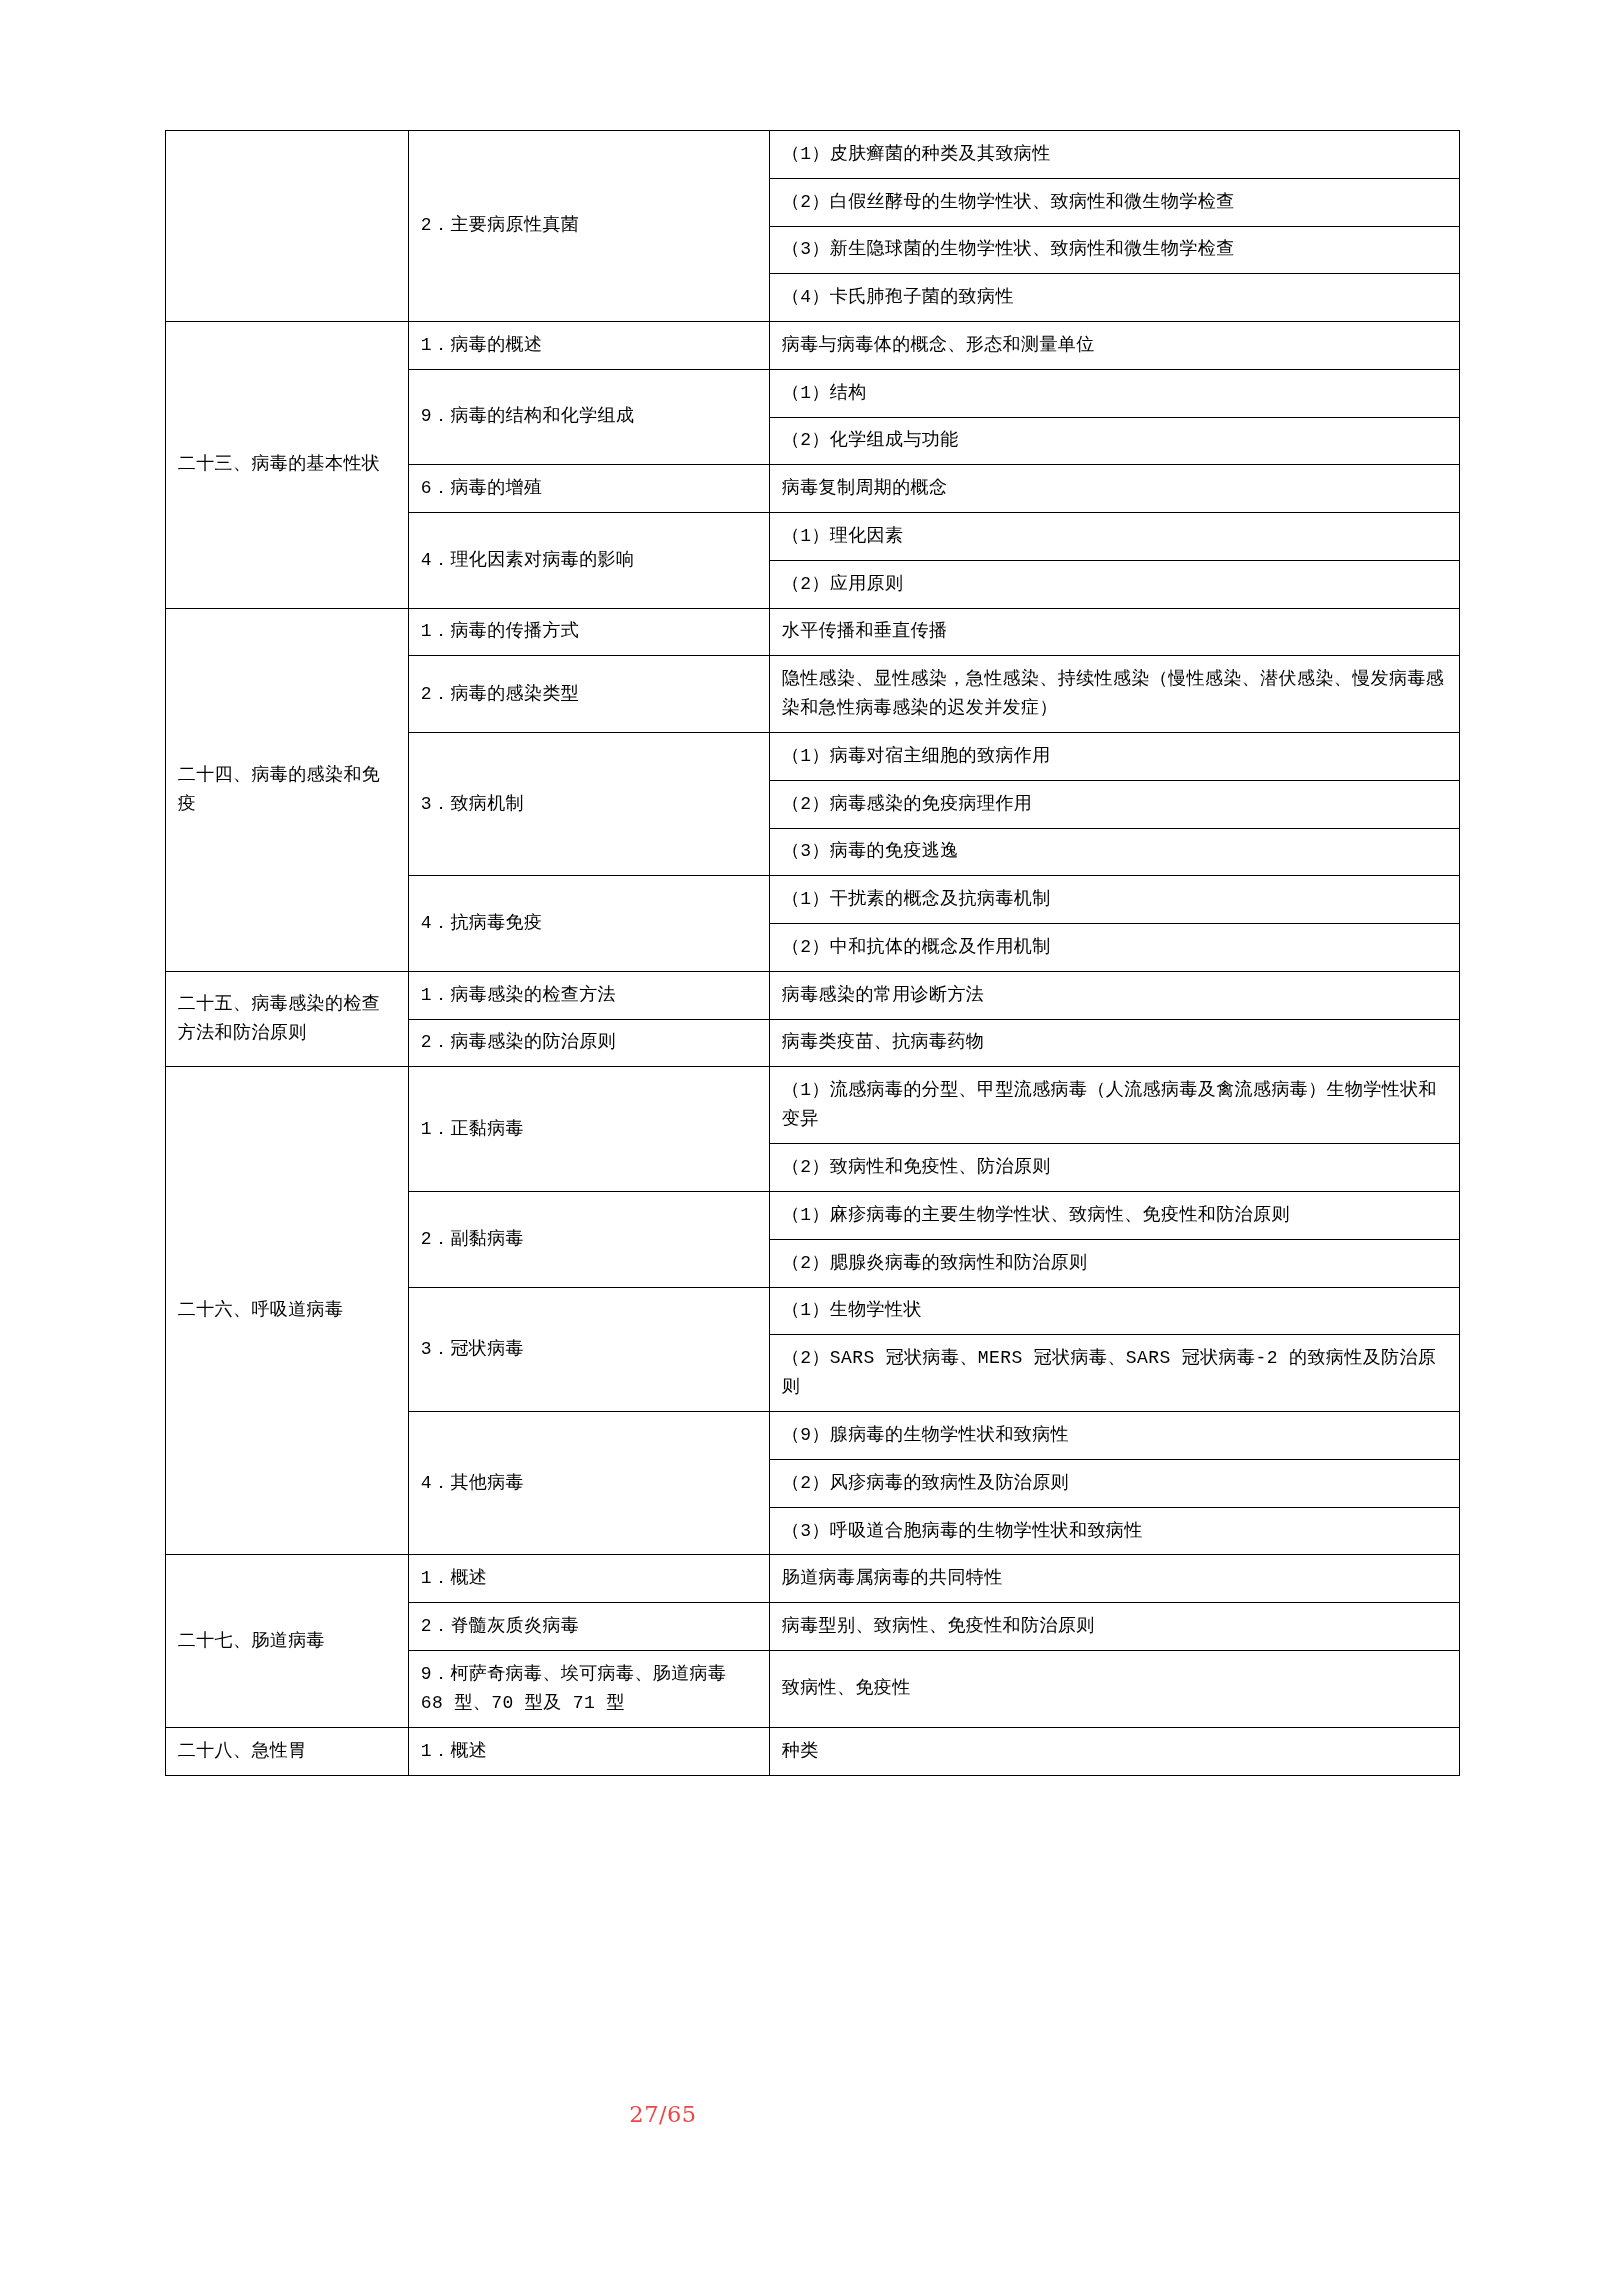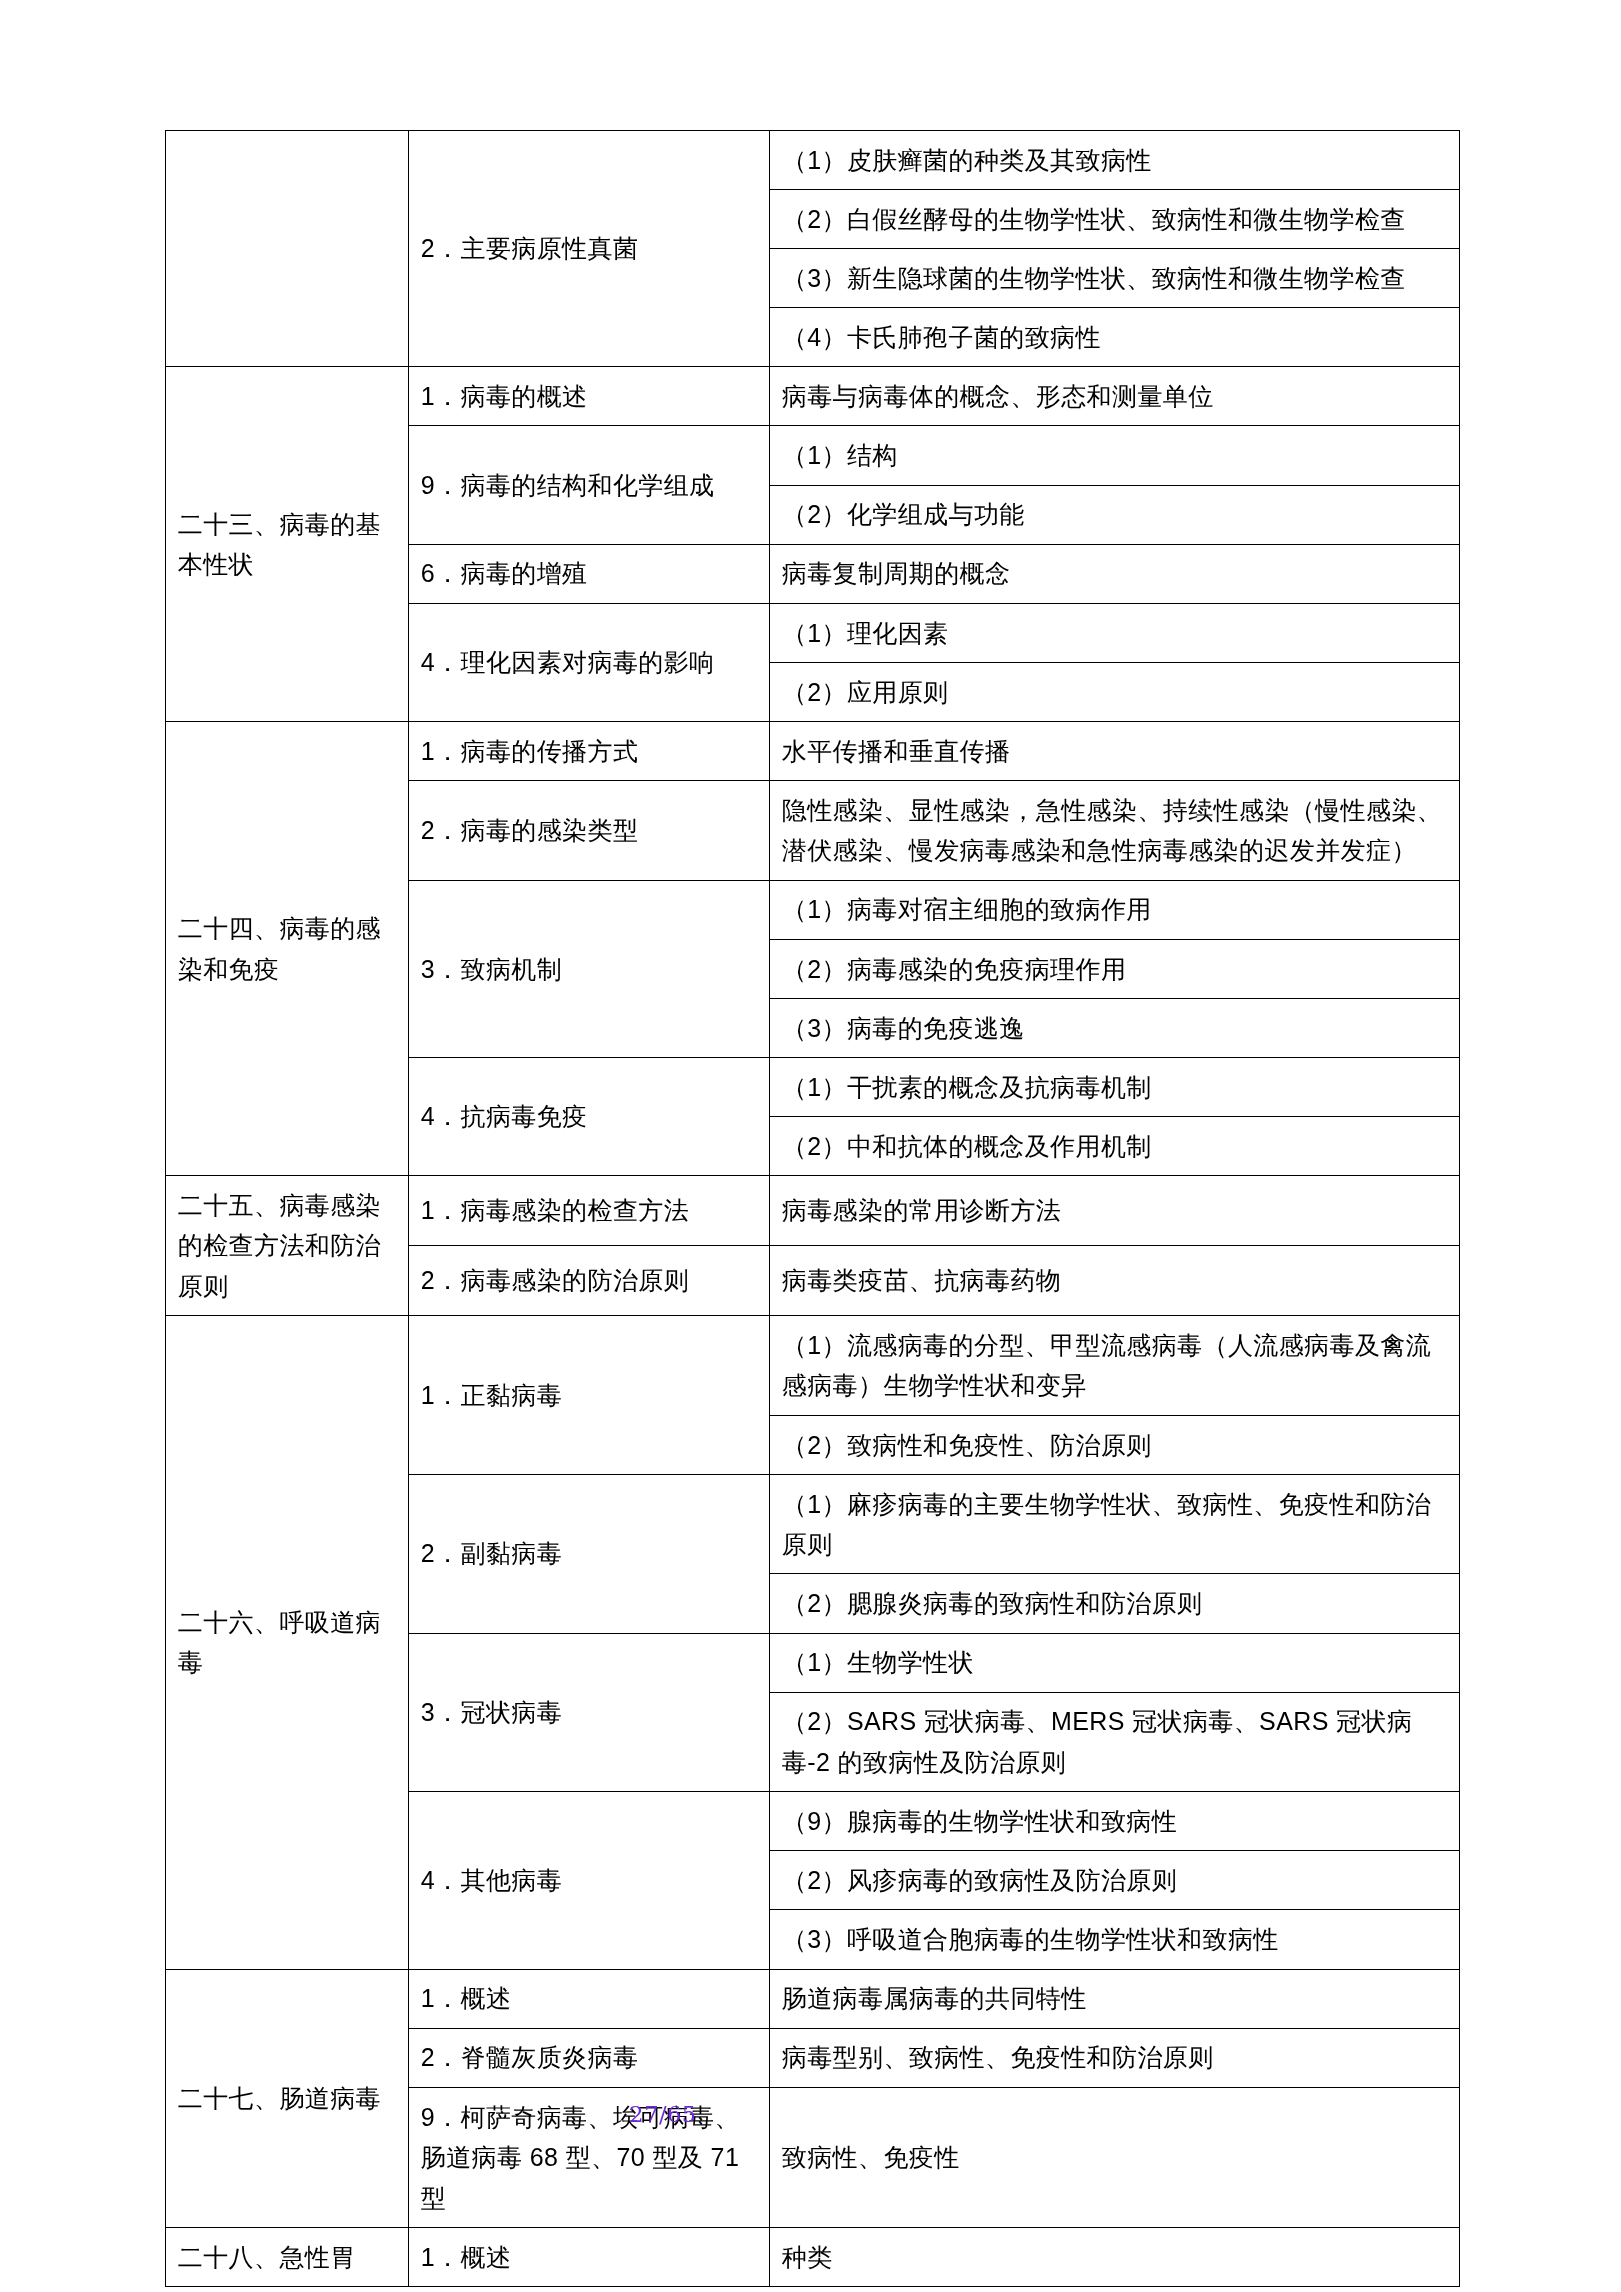--- a/index.html
+++ b/index.html
@@ -30,24 +30,24 @@
   }
   table.syllabus {
     border-collapse: collapse;
     table-layout: fixed;
     width: 1294px;
   }
   table.syllabus td {
     border: 1.4px solid #000000;
     vertical-align: middle;
     padding: 8.8px 9.8px 8.8px 11.8px;
-    font-size: 25px;
+    font-size: 18px;
     line-height: 1.62;
     letter-spacing: 0.4px;
-    font-family: Liberation Sans, sans-serif;
+    font-family: Liberation Mono, monospace;
     word-break: break-word;
   }
   col.c1 { width: 243px; }
   col.c2 { width: 361px; }
   col.c3 { width: 690px; }
 
   td.sec {
     vertical-align: middle;
     padding-left: 13.7px;
     padding-right: 5.9px;
@@ -62,21 +62,21 @@
   }
 
   .pagenum {
     position: absolute;
     left: 0;
     top: 2101px;
     width: 1326px;
     text-align: center;
     font-size: 22.5px;
     font-family: "DejaVu Serif", "Liberation Serif", serif;
-    color: #6d28d9;
+    color: #ef4444;
     letter-spacing: 0.5px;
   }
 </style>
 </head>
 <body>
 
 <div class="page">
 
   <div class="table-wrap">
     <table class="syllabus">

